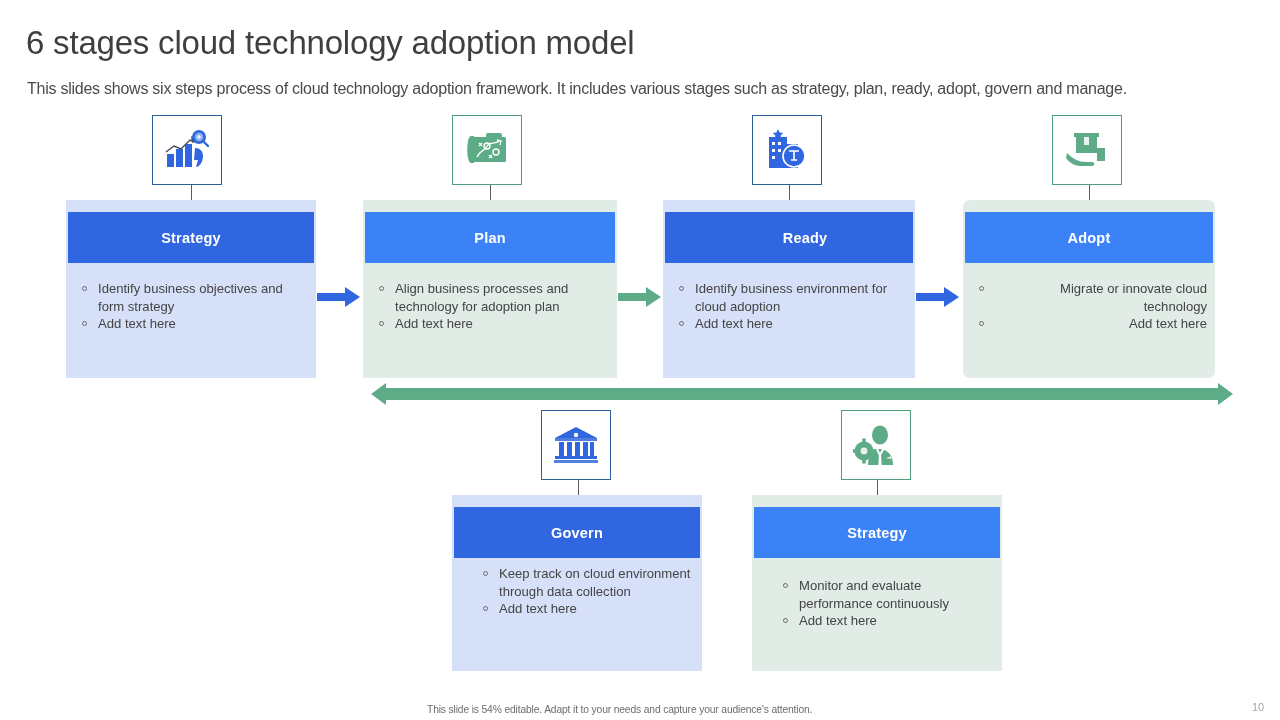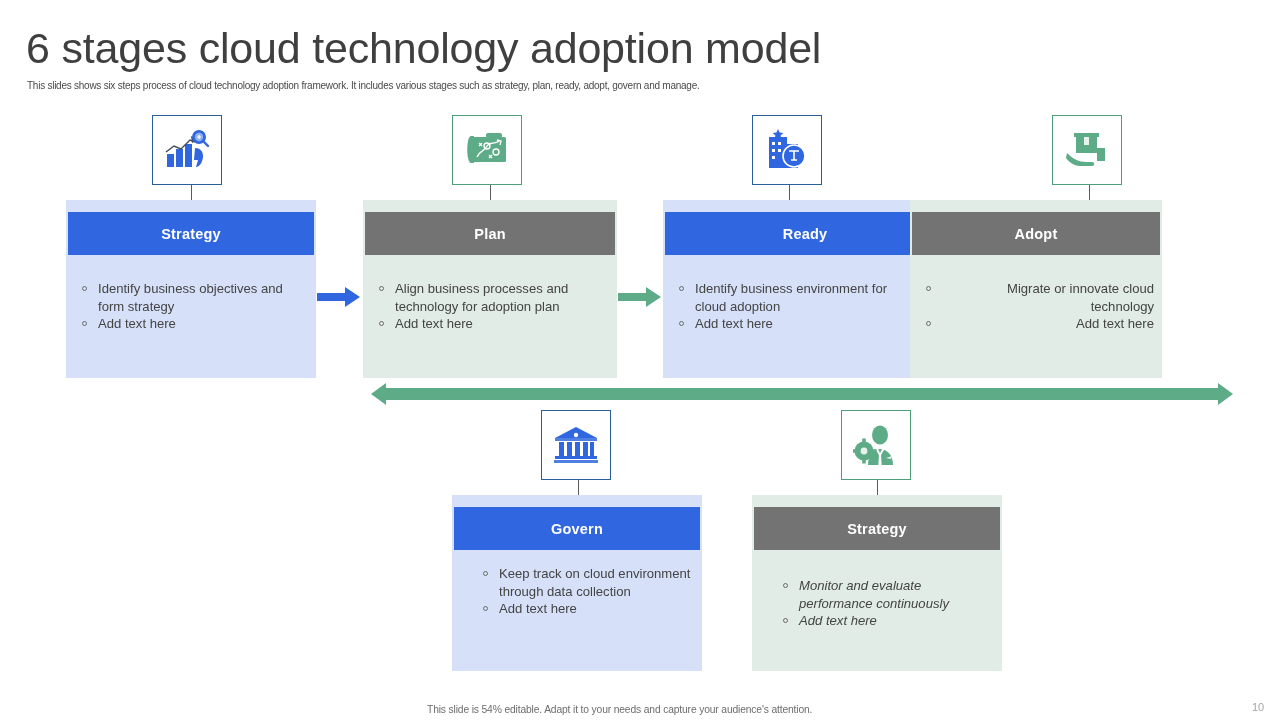--- a/index.html
+++ b/index.html
@@ -20,31 +20,31 @@
     position: absolute;
     inset: 0;
     background: #ffffff;
   }
 
   
   .title {
     position: absolute;
     left: 26px;
     top: 24px;
-    font-size: 43px;
+    font-size: 33px;
     font-weight: 400;
     color: #3f3f3f;
     letter-spacing: -0.2px;
     white-space: nowrap;
   }
   .subtitle {
     position: absolute;
     left: 27px;
     top: 80px;
-    font-size: 10px;
+    font-size: 16px;
     font-weight: 400;
     color: #4a4a4a;
     letter-spacing: -0.25px;
     white-space: nowrap;
   }
 
   
   .icon-box {
     position: absolute;
     width: 70px;
@@ -70,31 +70,31 @@
     position: absolute;
     box-sizing: border-box;
   }
   .card.blue  { background: #d6e0f8; }
   .card.green { background: #e0ece5; }
 
   .card-header {
     position: absolute;
     left: 2px;
     right: 2px;
-    height: 43px;
+    height: 51px;
     display: flex;
     align-items: center;
     justify-content: center;
     color: #ffffff;
     font-size: 14.5px;
     font-weight: bold;
     letter-spacing: 0.2px;
   }
   .card-header.blue  { background: #3066df; }
-  .card-header.green { background: #737373; }
+  .card-header.green { background: #3b82f6; }
 
   .bullets {
     position: absolute;
     left: 10px;
     right: 8px;
     list-style: none;
     margin: 0;
     padding: 0;
   }
   .bullets li {
@@ -250,21 +250,21 @@
         <rect x="12" y="6" width="21" height="18" fill="#5eac87"></rect>
         <rect x="10" y="4" width="25" height="4" fill="#5eac87"></rect>
         <rect x="20" y="8" width="5" height="8" fill="#e9f3ee"></rect>
         <rect x="33" y="19" width="8" height="13" fill="#5eac87"></rect>
         <path d="M3 24 C9 30 15 33 22 33 L28 33 C31 33 31 37 28 37 L16 37 C10 37 5 33 2 29 Z" fill="#5eac87"></path>
       </svg>
     </span>
   </div>
   <div class="stem" style="left:1089px; top:185px; height:17px;"></div>
 
-  <div class="card green" style="left:910px; top:200px; width:252px; height:178px;">
+  <div class="card green" style="left:963px; top:200px; width:252px; height:178px;border-radius:7px;">
     <div class="card-header green" style="top:12px;">Adopt</div>
     <ul class="bullets" style="top:80px;text-align:right;">
       <li>Migrate or  innovate cloud technology</li>
       <li>Add text here</li>
     </ul>
   </div>
 
   <div class="long-arrow" style="left:371px; top:381px;">
     <svg width="862" height="26" viewBox="0 0 862 26">
       <path d="M0 13 L15 2 V7 H847 V2 L862 13 L847 24 V19 H15 V24 Z" fill="#5eac87"></path>
@@ -315,21 +315,21 @@
           <rect x="-1.5" y="25.2" width="5" height="3.6"></rect>
           <rect x="18.5" y="25.2" width="5" height="3.6"></rect>
         </g>
       </svg>
     </span>
   </div>
   <div class="stem" style="left:877px; top:480px; height:17px;"></div>
 
   <div class="card green" style="left:752px; top:495px; width:250px; height:176px;">
     <div class="card-header green" style="top:12px;">Strategy</div>
-    <ul class="bullets" style="top:82px; left:25px; right:10px;font-style:italic;">
+    <ul class="bullets" style="top:82px; left:25px; right:10px;">
       <li>Monitor and evaluate performance continuously</li>
       <li>Add text here</li>
     </ul>
   </div>
 
   <div class="footer-note">This slide is 54% editable. Adapt it to your needs and capture your audience's attention.</div>
   <div class="page-num">10</div>
 
 </div>
 

